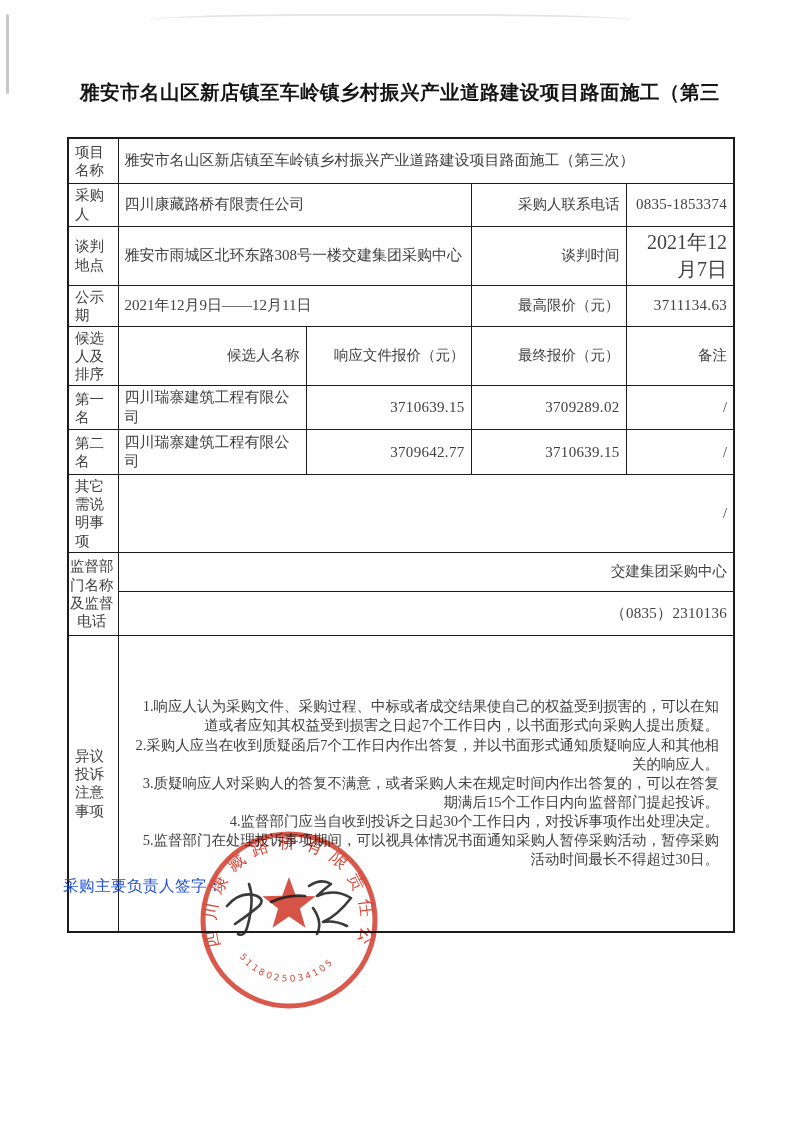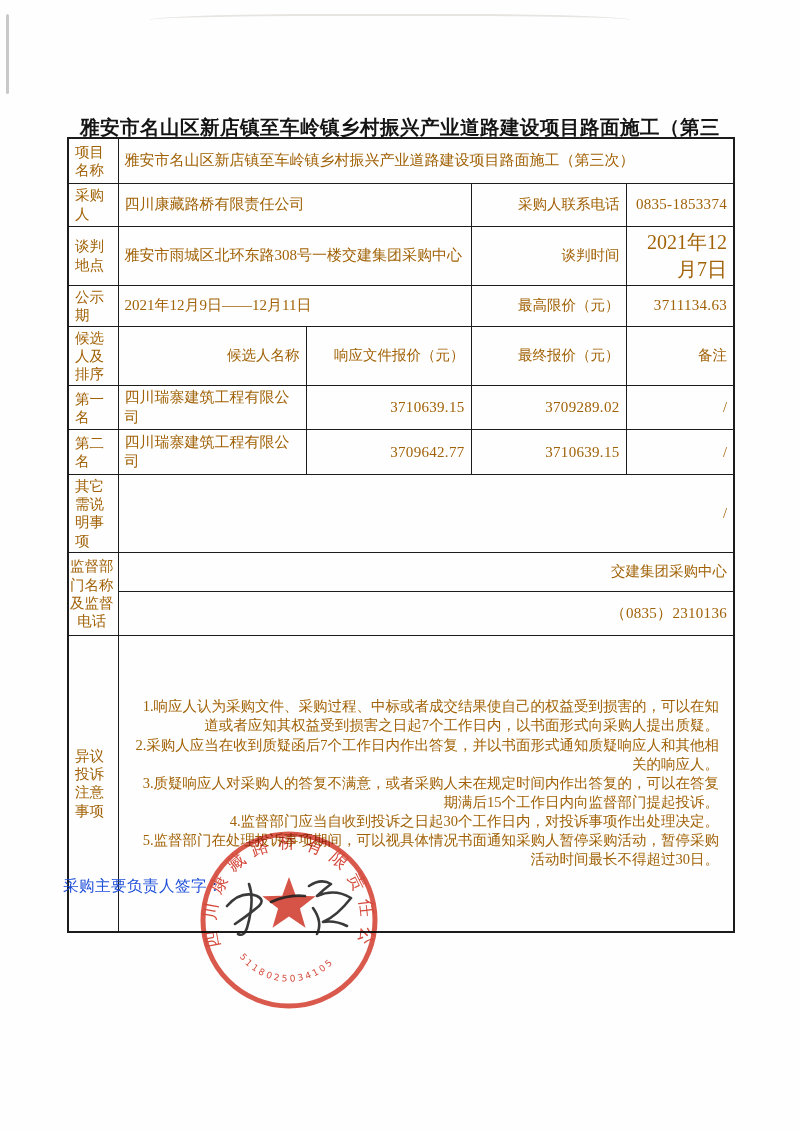--- a/index.html
+++ b/index.html
@@ -11,27 +11,27 @@
     font-family:"Liberation Serif","DejaVu Serif",serif;
     color:#222;
   }
   
   .edge-left{position:absolute;left:6px;top:14px;width:3px;height:80px;background:#8a8a8a;opacity:.45;border-radius:2px;}
   .edge-top{position:absolute;left:150px;top:14px;width:480px;height:10px;border-top:2px solid #e7e5e1;border-radius:50%/8px;}
   
   .title{
     position:absolute;left:55px;top:80px;width:690px;
     text-align:center;font-weight:bold;font-size:19.5px;line-height:26px;
-    color:#141414;letter-spacing:.5px;margin-top:35px;
+    color:#141414;letter-spacing:.5px;
   }
   
   table.main{
     position:absolute;left:67px;top:137px;width:666px;
     border-collapse:collapse;table-layout:fixed;
-    font-size:14.5px;color:#a16207;
+    font-size:14.5px;color:#404040;
     border:2px solid #1c1c1c;
   }
   table.main td{
     border:1.5px solid #1c1c1c;
     padding:2px 6px;
     vertical-align:middle;
     overflow:hidden;
   }
   td.lbl{text-align:left;padding-left:5px;padding-right:4px;line-height:1.25;}
   td.ctr{text-align:right;}

